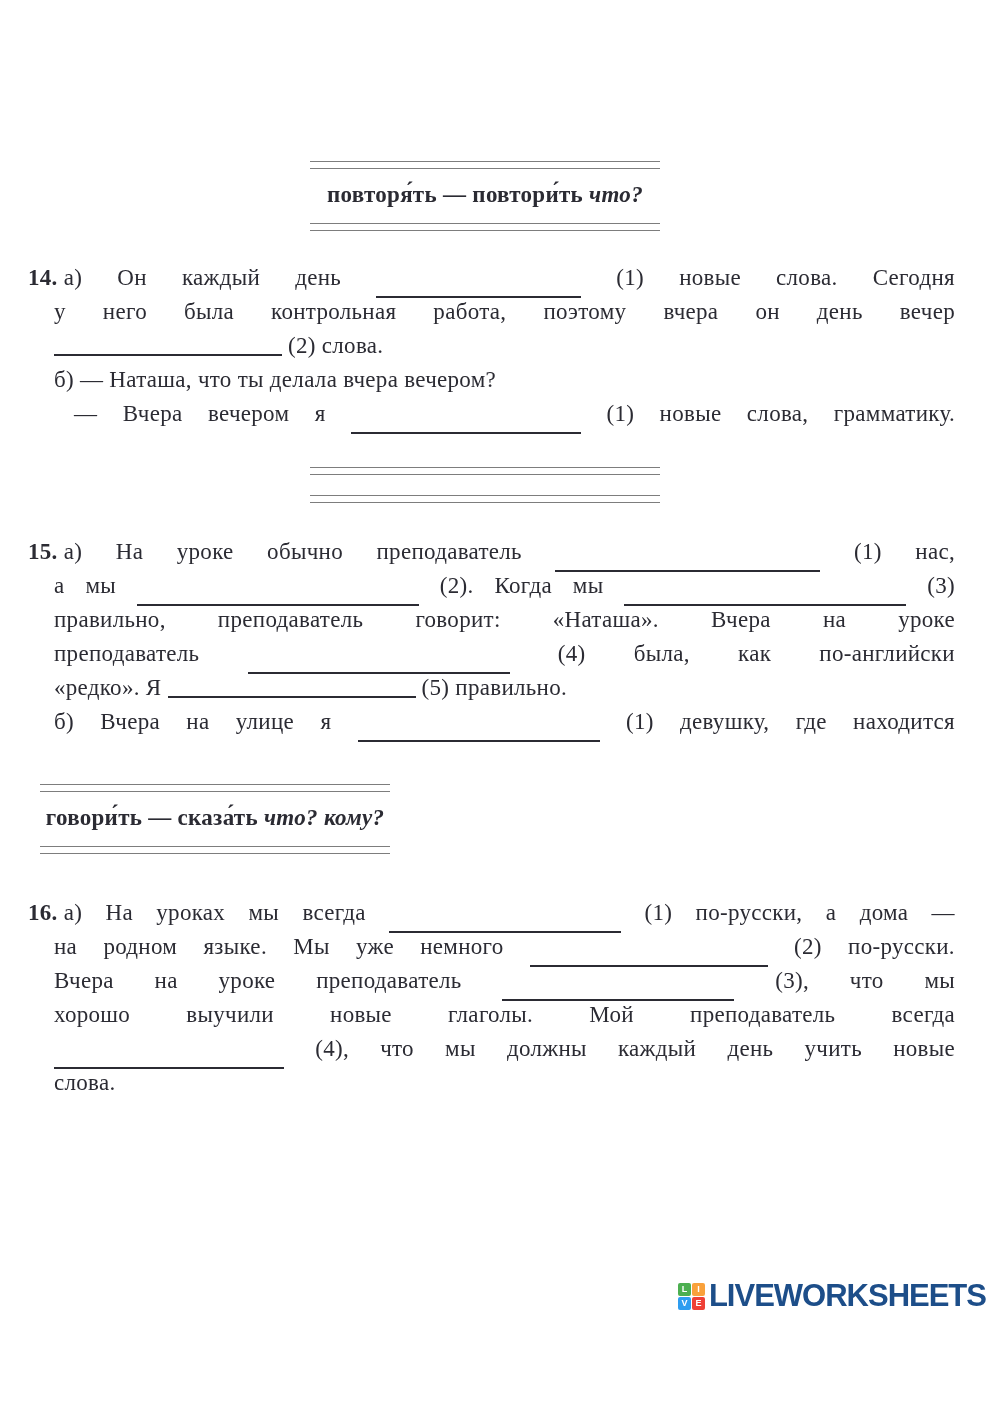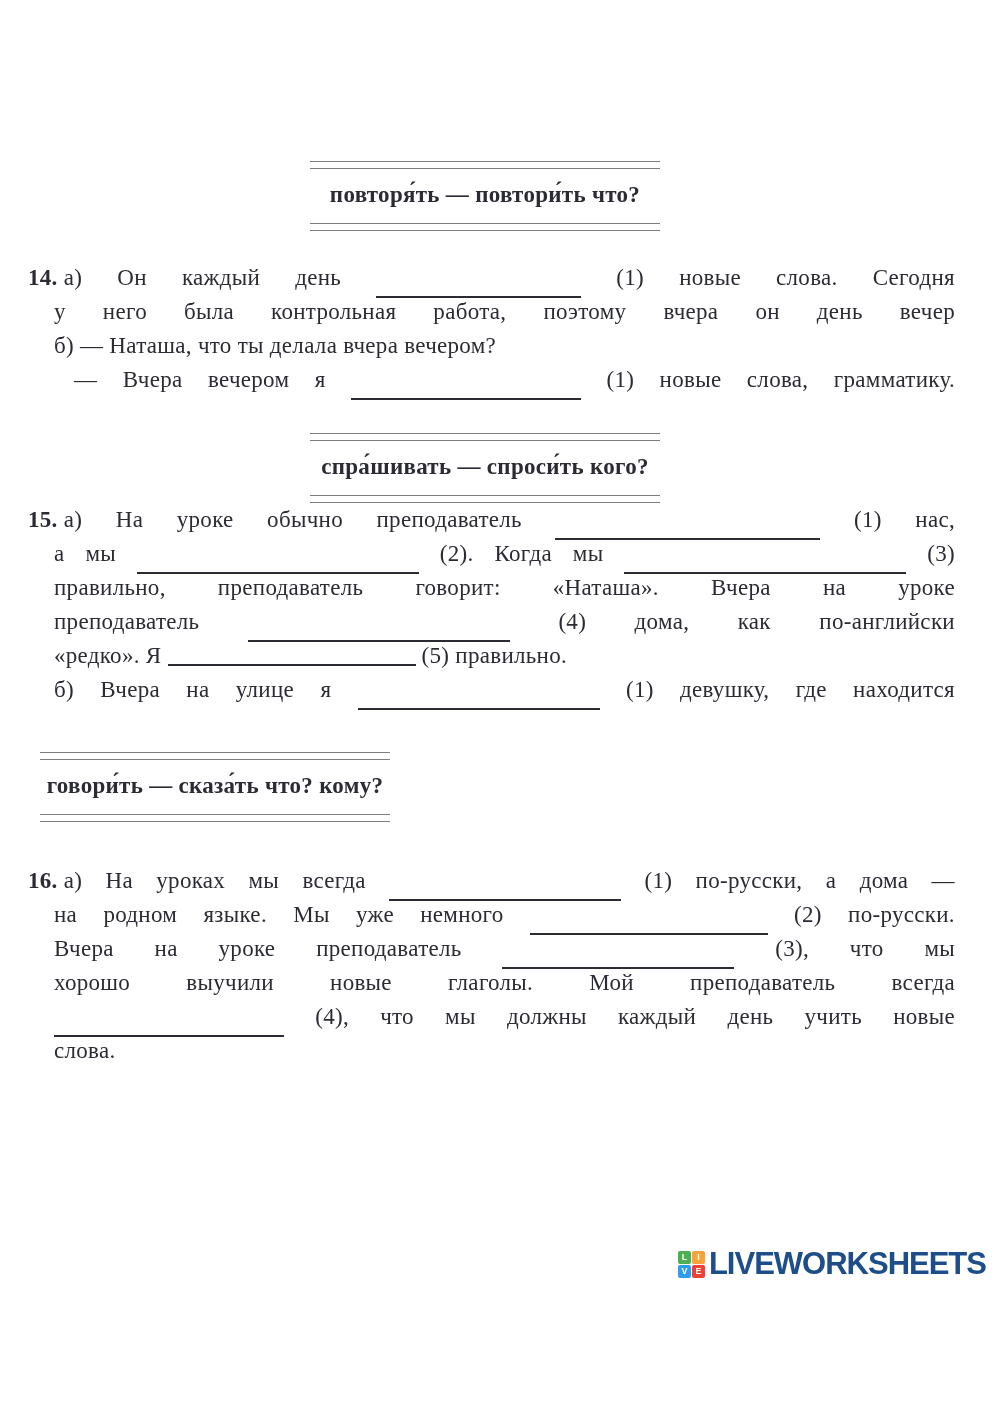--- a/index.html
+++ b/index.html
@@ -30,21 +30,21 @@
     padding: 9px 0 11px 0;
     text-align: center;
   }
   .rule-row {
     font-size: 23px;
     line-height: 34px;
     font-weight: bold;
     letter-spacing: 0.3px;
     white-space: nowrap;
   }
-  .rule-row .ri { }
+  .rule-row .ri { font-style: italic; }
 
   
   .exercise {
     padding-left: 28px;
     padding-right: 45px;
     font-size: 23px;
     line-height: 34px;
     letter-spacing: 0.3px;
   }
   .ex-line { white-space: nowrap; height: 34px; }
@@ -98,21 +98,21 @@
     font-family: "Liberation Sans", sans-serif;
     font-weight: bold;
     font-size: 31px;
     letter-spacing: -1px;
   }
 
   
   #rule-box-0 { margin-top: 161px; }
   #exercise-0 { margin-top: 30px; }
   #rule-box-1 { margin-top: 36px; }
-  #exercise-1 { }
+  #exercise-1 { margin-top: 32px; }
   #rule-box-2 { margin-top: 45px; margin-left: 40px; }
   #exercise-2 { margin-top: 42px; }
   .footer     { margin-top: 178px; }
 </style>
 </head>
 <body style="background: rgb(255, 255, 255); color: rgb(43, 43, 51);">
 
 <div class="rule-box" id="rule-box-0">
   <div class="dbl-line" style="border-top-color: rgb(125, 125, 125); border-bottom-color: rgb(125, 125, 125);"></div>
   <div class="rule-rows">
@@ -138,38 +138,38 @@
       <span>него</span>
       <span>была</span>
       <span>контрольная</span>
       <span>работа,</span>
       <span>поэтому</span>
       <span>вчера</span>
       <span>он</span>
       <span>день</span>
       <span>вечер</span>
     </div>
+    <div class="ex-line ind1"><span class="blank" style="width: 228px;"></span> <span>(2) слова.</span> </div>
     <div class="ex-line ind1"><span>б) — Наташа, что ты делала вчера вечером?</span> </div>
     <div class="ex-line ind2 jf">
       <span>—</span>
       <span>Вчера</span>
       <span>вечером</span>
       <span>я</span>
       <span class="blank" style="width: 230px;"></span>
       <span>(1)</span>
       <span>новые</span>
       <span>слова,</span>
       <span>грамматику.</span>
     </div>
   </div>
 
 <div class="rule-box" id="rule-box-1">
   <div class="dbl-line" style="border-top-color: rgb(125, 125, 125); border-bottom-color: rgb(125, 125, 125);"></div>
   <div class="rule-rows">
-      <div class="rule-row"><span class="rb">спра́шивать — спроси́ть</span><span class="ri"> кого?</span></div>
     </div>
   <div class="dbl-line" style="border-top-color: rgb(125, 125, 125); border-bottom-color: rgb(125, 125, 125);"></div>
 </div>
 
 <div class="exercise" id="exercise-1">
     <div class="ex-line ind0 jf">
       <span><span class="b">15.</span>&nbsp;а)</span>
       <span>На</span>
       <span>уроке</span>
       <span>обычно</span>
@@ -194,21 +194,21 @@
       <span>говорит:</span>
       <span>«Наташа».</span>
       <span>Вчера</span>
       <span>на</span>
       <span>уроке</span>
     </div>
     <div class="ex-line ind1 jf">
       <span>преподаватель</span>
       <span class="blank" style="width: 262px;"></span>
       <span>(4)</span>
-      <span>дома,</span>
+      <span>была,</span>
       <span>как</span>
       <span>по-английски</span>
     </div>
     <div class="ex-line ind1"><span>«редко». Я</span> <span class="blank" style="width: 248px;"></span> <span>(5) правильно.</span> </div>
     <div class="ex-line ind1 jf">
       <span>б)</span>
       <span>Вчера</span>
       <span>на</span>
       <span>улице</span>
       <span>я</span>

